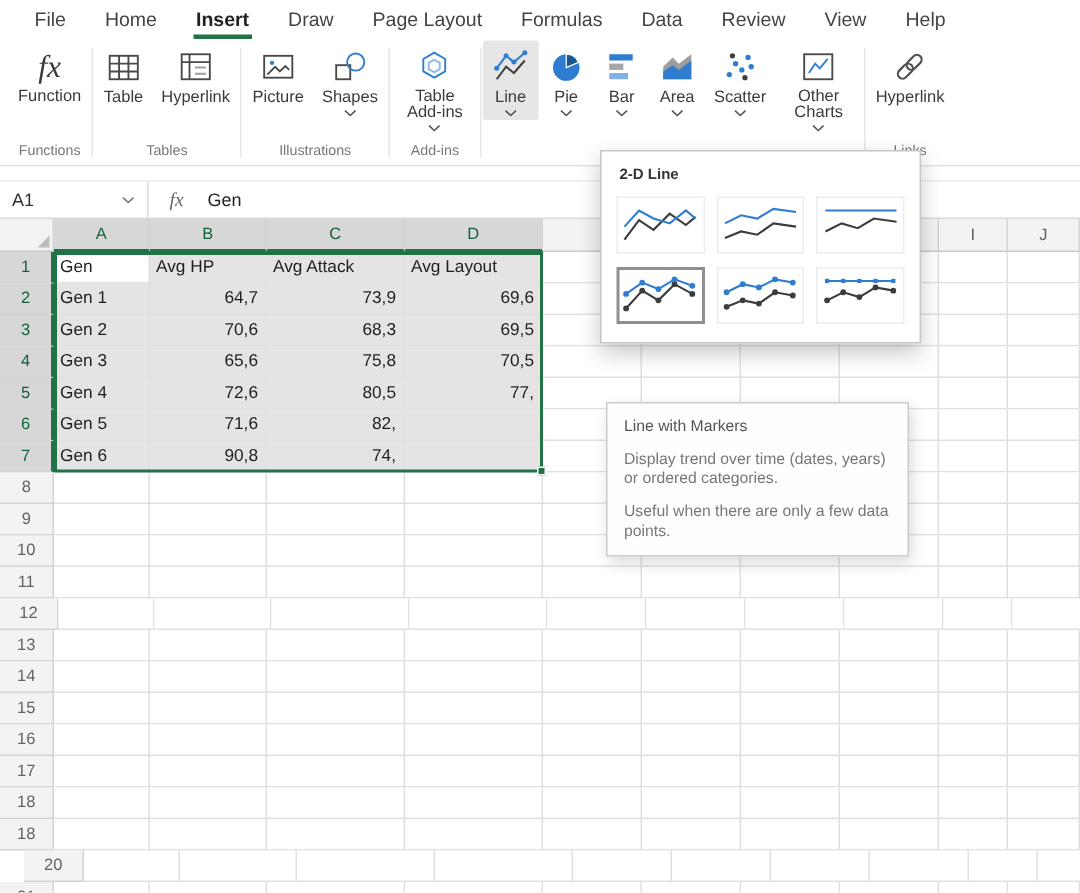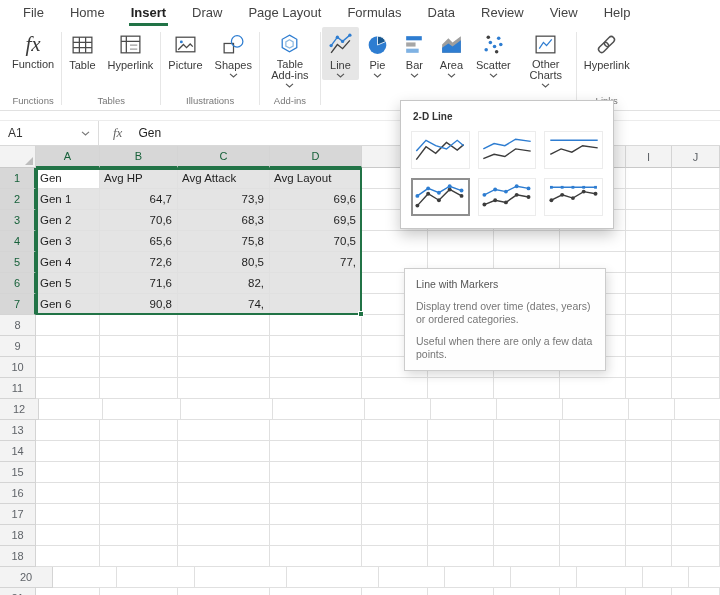--- a/index.html
+++ b/index.html
@@ -531,21 +531,21 @@
           <div class="cell" style="width: 92px;"></div>
           <div class="cell" style="width: 92px;"></div>
           <div class="cell" style="width: 66px;"></div>
           <div class="cell" style="width: 66px;"></div>
           <div class="cell" style="width: 66px;"></div>
           <div class="cell" style="width: 66px;"></div>
           <div class="cell" style="width: 46px;"></div>
           <div class="cell" style="width: 48px;"></div>
         </div>
         <div class="grow">
-          <div class="rhdr" style="width: 53px;">20</div>
+          <div class="rhdr" style="width: 40px; margin-left: 16px;">20</div>
           <div class="cell" style="width: 64px;"></div>
           <div class="cell" style="width: 78px;"></div>
           <div class="cell" style="width: 92px;"></div>
           <div class="cell" style="width: 92px;"></div>
           <div class="cell" style="width: 66px;"></div>
           <div class="cell" style="width: 66px;"></div>
           <div class="cell" style="width: 66px;"></div>
           <div class="cell" style="width: 66px;"></div>
           <div class="cell" style="width: 46px;"></div>
           <div class="cell" style="width: 48px;"></div>

